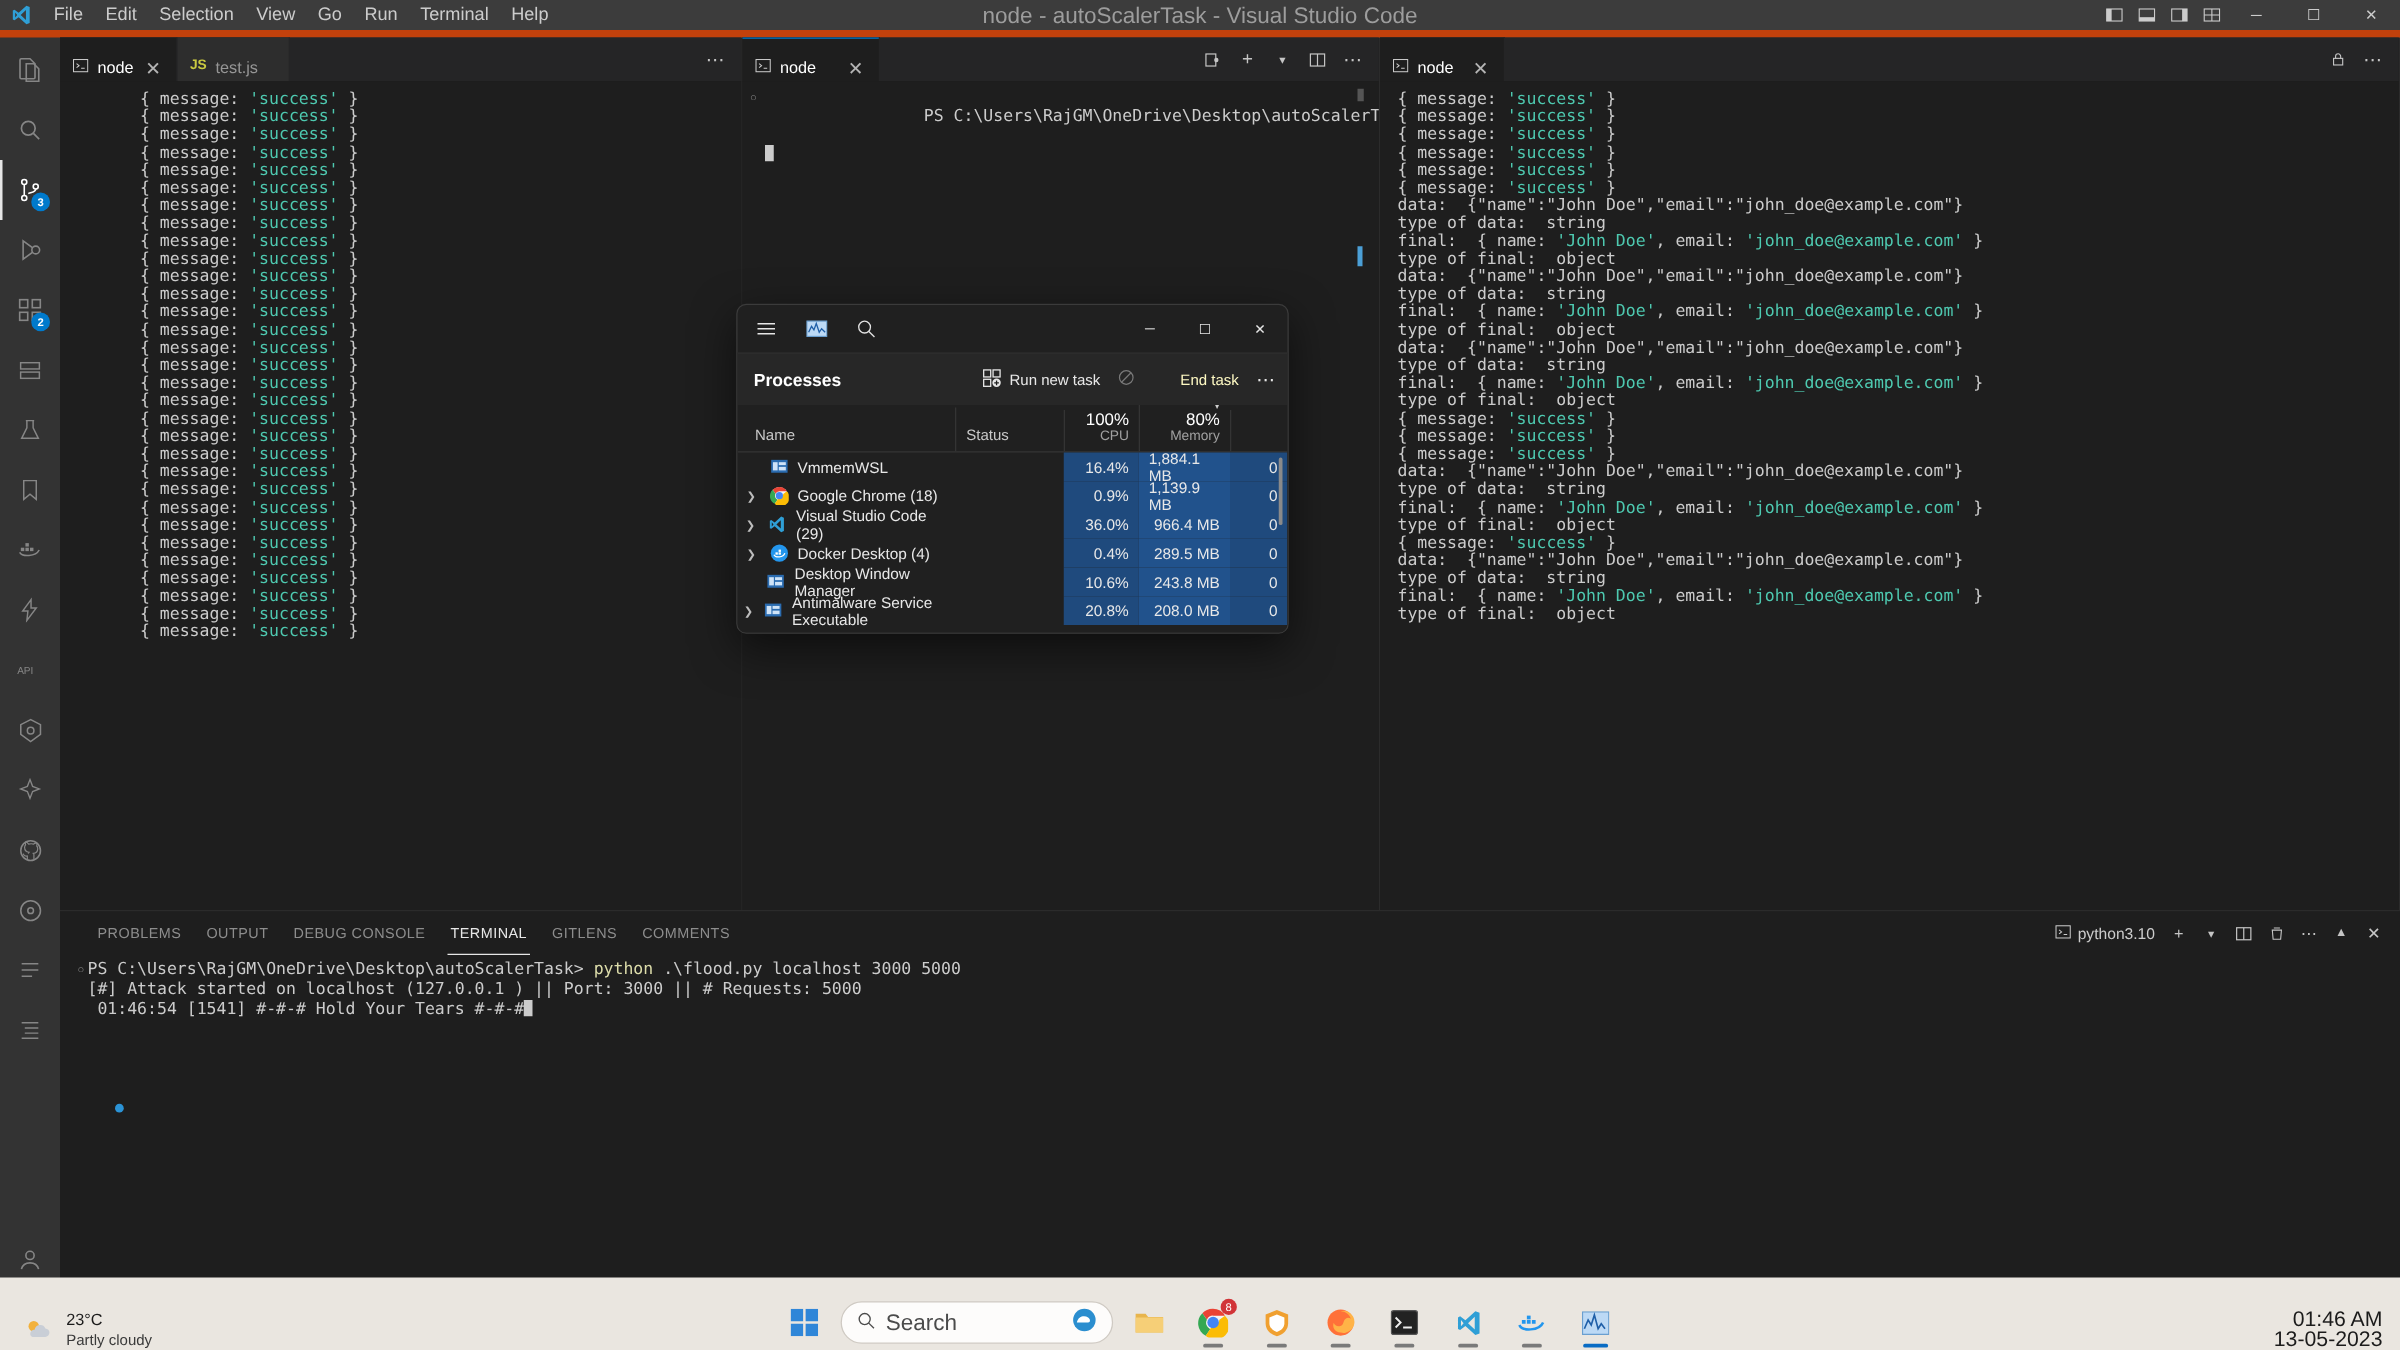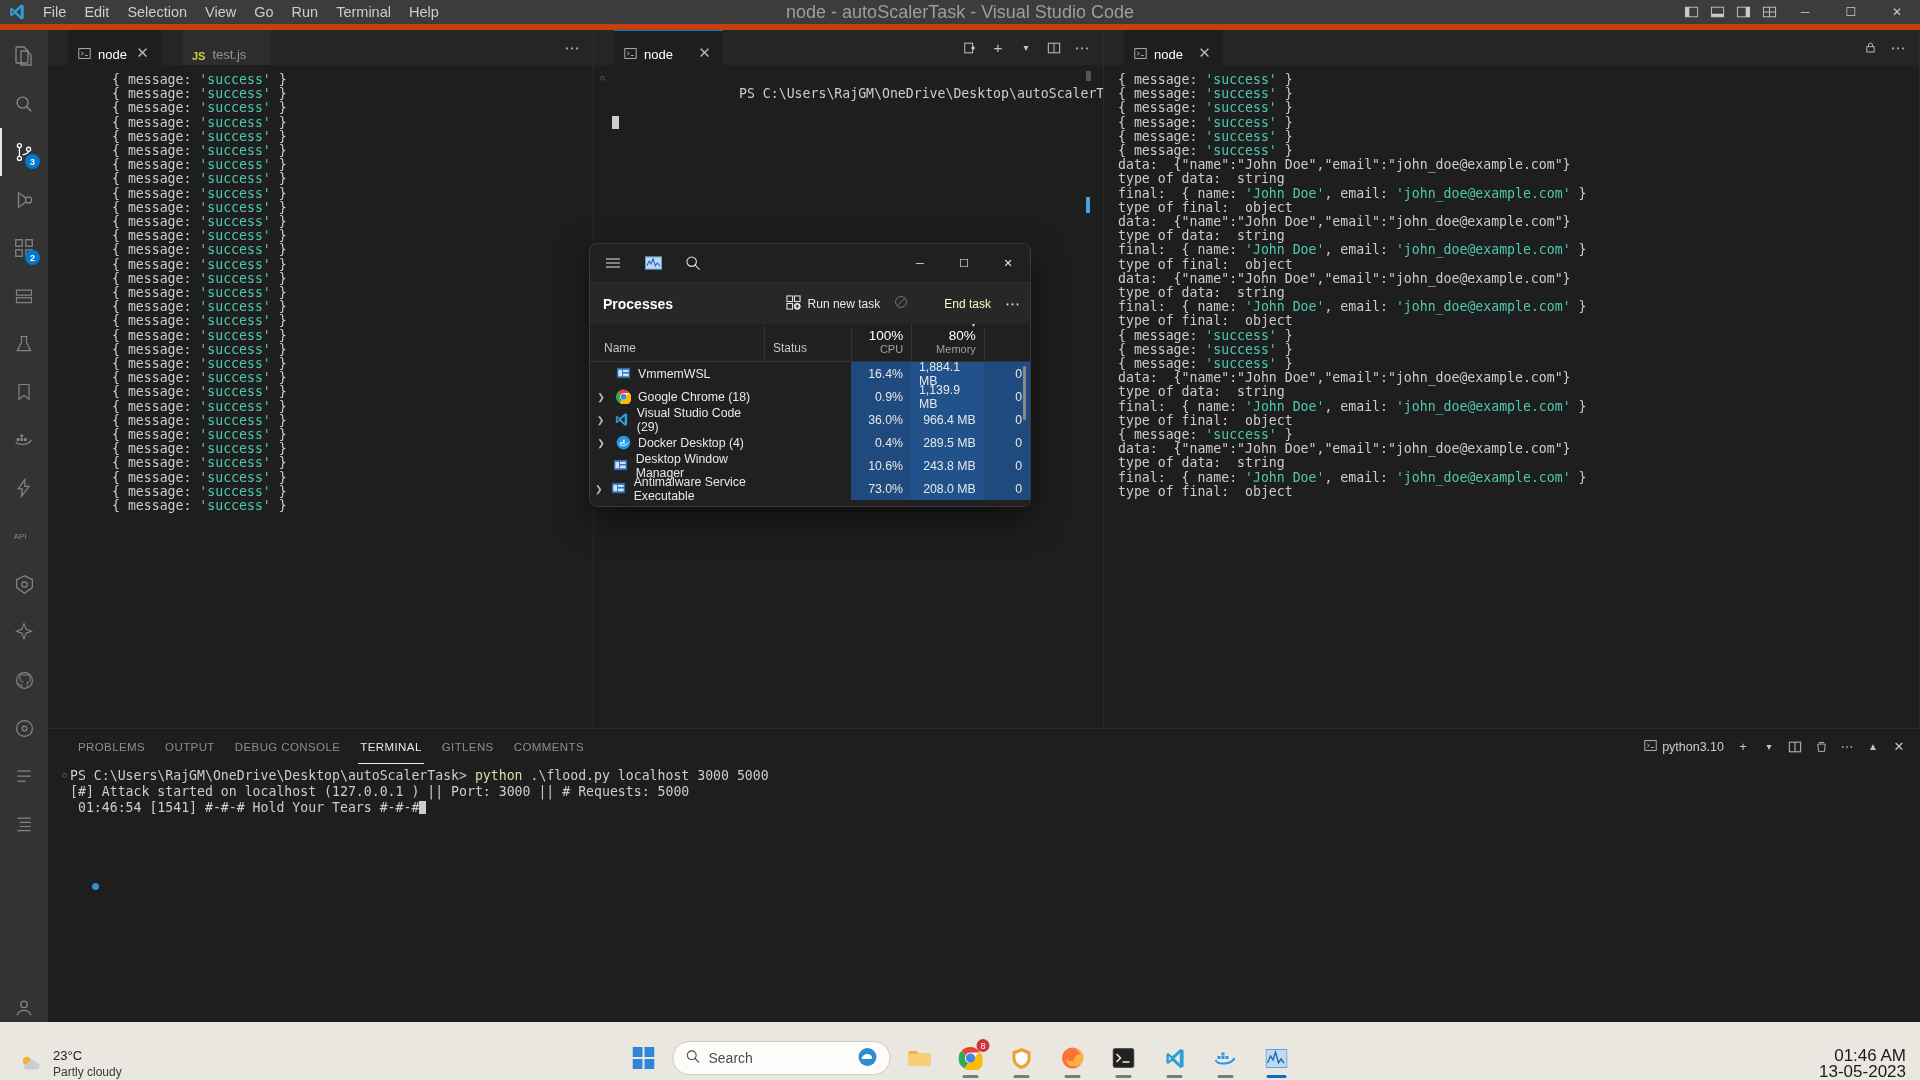--- a/index.html
+++ b/index.html
@@ -31,22 +31,22 @@
 
   .workspace{ flex:1 1 auto; display:flex; flex-direction:column; min-width:0; background:#1e1e1e;}
 
   
   .groups{ display:flex; flex:1 1 auto; min-height:0; }
   .group{ display:flex; flex-direction:column; min-width:0; background:#1e1e1e; border-right:1px solid #2b2b2b;}
   .g1{ width:546px; flex:0 0 546px;}
   .g2{ width:510px; flex:0 0 510px;}
   .g3{ flex:1 1 auto;}
   .tabsrow{ height:35px; background:#252526; display:flex; align-items:stretch; flex:0 0 35px; position:relative;}
-  .tab{ display:flex; align-items:flex-end; gap:7px; padding:3px 10px; background:#2d2d2d; color:#969696;
-     font-size:13px; border-right:1px solid #252526; min-width:90px; position:relative;margin-left:20px;}
+  .tab{ display:flex; align-items:flex-start; gap:7px; padding:16px 10px; background:#2d2d2d; color:#969696;
+     font-size:13px; border-right:1px solid #252526; min-width:90px; position:relative;}
   .tab.active{ background:#1e1e1e; color:#ffffff; }
   .tab.active.topline:before{ content:""; position:absolute; left:0; right:0; top:0; height:1px; background:#007acc;}
   .tab .x{ margin-left:auto; font-size:15px; color:#c5c5c5; width:17px; text-align:center; opacity:.9;}
   .tab .ficon{ font-size:11px; font-weight:bold;}
   .tab .ficon.js{ color:#cbcb41;}
   .tabs-actions{ margin-left:auto; display:flex; align-items:center; gap:2px; padding-right:8px; color:#c5c5c5;}
   .tact{ width:26px; height:30px; display:flex; align-items:center; justify-content:center; font-size:15px; color:#c5c5c5;}
 
   
   .term{ flex:1 1 auto; overflow:hidden; position:relative; padding:8px 0 0 0; background:#1e1e1e;}
@@ -89,21 +89,21 @@
   .weather{ display:flex; align-items:center; gap:9px; padding-left:18px; width:250px;}
   .weather-ico{ width:26px; height:26px; }
   .weather-txt{ font-size:13px; color:#1b1b1b; line-height:16px;}
   .weather-txt .sub{ font-size:12px; color:#3a3a3a;}
   .tb-center{ position:absolute; left:50%; transform:translateX(-50%); display:flex; align-items:center; gap:7px;}
   .tb-icon{ width:44px; height:44px; display:flex; align-items:center; justify-content:center; position:relative; border-radius:4px;}
   .tb-icon.running:after{ content:""; position:absolute; bottom:2px; left:50%; transform:translateX(-50%);
      width:16px; height:3px; border-radius:2px; background:#7a7a7a;}
   .tb-icon.active:after{ background:#0a6cc4; width:20px;}
   .search-box{ display:flex; align-items:center; gap:8px; width:218px; height:34px; background:#fdfcfb;
-     border:1px solid #cfcac3; border-radius:18px; padding:0 12px; font-size:14px; color:#4b4b4b;}
+     border:1px solid #cfcac3; border-radius:18px; padding:0 12px; font-size:18px; color:#4b4b4b;}
   .tray{ margin-left:auto; display:flex; align-items:center; gap:12px; padding-right:14px;}
   .clock{ text-align:right; font-size:17px; color:#1b1b1b; line-height:16px;}
 
   
   .taskmgr{ position:absolute; left:589px; top:243px; width:442px; height:264px; background:#202020;
      border:1px solid #3b3b3b; border-radius:8px; overflow:hidden; box-shadow:0 12px 34px rgba(0,0,0,.55);
      display:flex; flex-direction:column; }
   .tm-title{ height:38px; display:flex; align-items:center; padding-left:12px; gap:18px; flex:0 0 38px;}
   .tm-ico{ width:22px; height:22px; display:flex; align-items:center; justify-content:center;}
   .tm-wctl{ margin-left:auto; display:flex; align-items:center; height:38px;}
@@ -819,21 +819,21 @@
                 <svg width="15" height="15" viewBox="0 0 16 16">
                   <rect x="1" y="2" width="14" height="11" fill="#2b6cb0"></rect>
                   <rect x="2.5" y="4" width="4" height="7" fill="#cfe3f7"></rect>
                   <rect x="7.5" y="4" width="6" height="2.5" fill="#cfe3f7"></rect>
                   <rect x="7.5" y="8" width="6" height="3" fill="#cfe3f7"></rect>
                 </svg>
               </span>
               <span>Antimalware Service Executable</span>
             </div>
             <div class="tm-cell cell-status"></div>
-            <div class="tm-cell cell-cpu">73.0%</div>
+            <div class="tm-cell cell-cpu">20.8%</div>
             <div class="tm-cell cell-mem">208.0 MB</div>
             <div class="tm-cell cell-disk">0</div>
           </div>
         </div>
       <div class="tm-scroll"></div>
     </div>
   </div>
 
   <div class="taskbar">
     <div class="weather">

